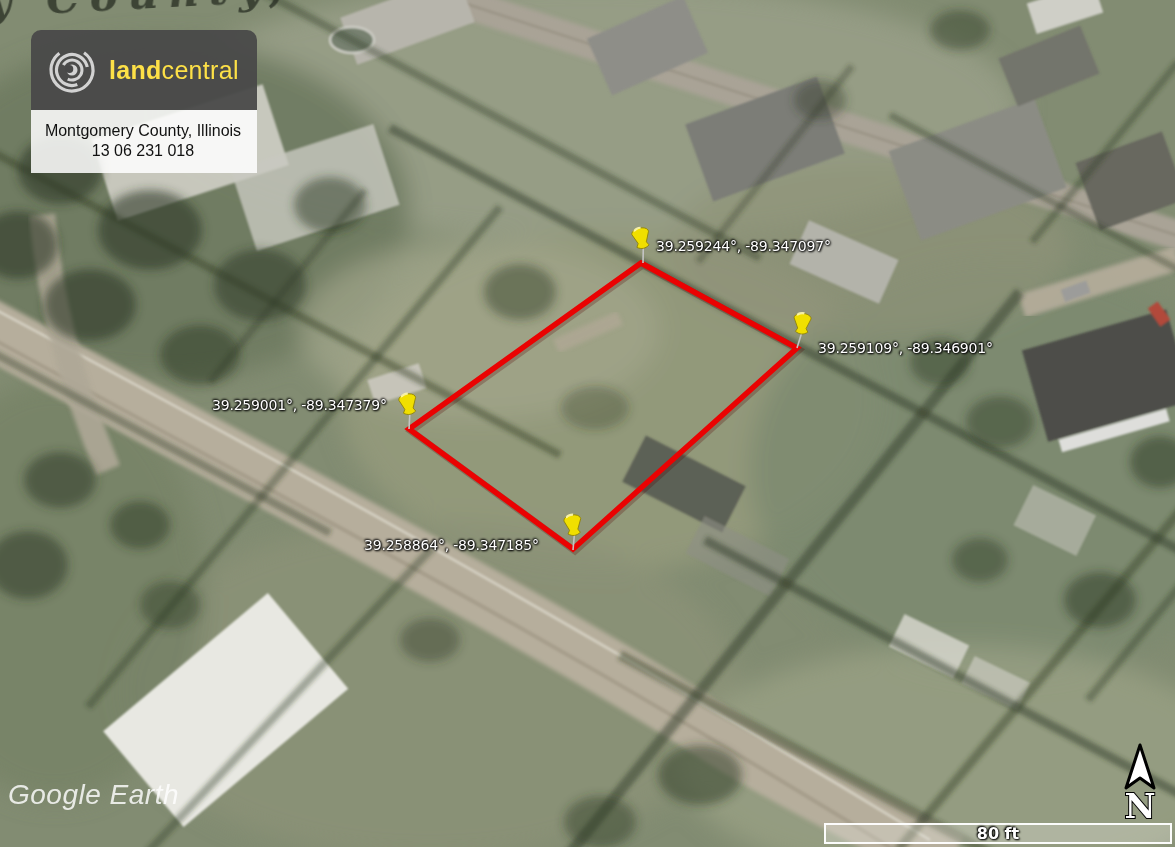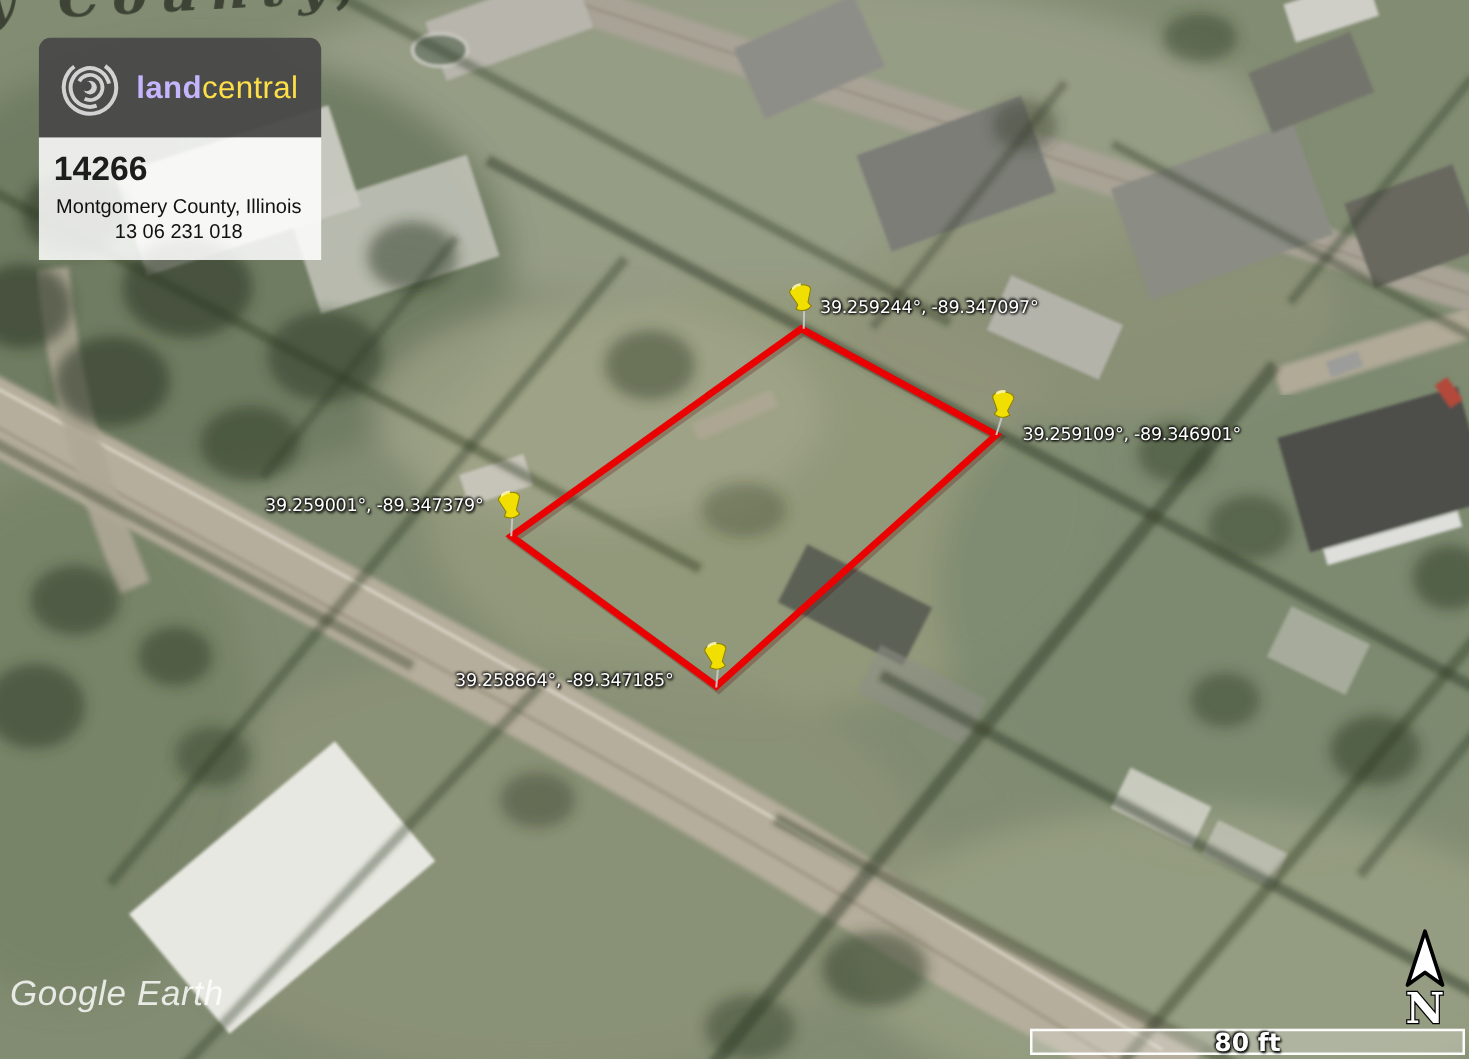--- a/index.html
+++ b/index.html
@@ -7,33 +7,33 @@
          font-family:"Liberation Sans",sans-serif;background:#828c72;}
   #stage svg.scene{position:absolute;left:0;top:0;}
   .coord-label{position:absolute;color:#ffffff;font-family:"DejaVu Sans",sans-serif;
     font-size:14px;letter-spacing:-0.2px;white-space:nowrap;
     text-shadow:0 0 2px #000,0 0 3px #000,1px 1px 2px rgba(0,0,0,.9),-1px -1px 2px rgba(0,0,0,.8);}
   
   .card{position:absolute;left:31px;top:30px;width:226px;}
   .card-header{background:rgba(72,72,72,.94);border-radius:10px 10px 0 0;height:80px;
     display:flex;align-items:center;padding-left:16px;box-sizing:border-box;gap:12px;}
   .wordmark{font-size:25px;color:#fff;letter-spacing:.3px;white-space:nowrap;}
-  .wordmark .bold{font-weight:bold;color:#c4b5fd;}
+  .wordmark .bold{font-weight:bold;color:#fde047;}
   .wordmark .light{font-weight:normal;color:#fde047;}
   .card-body{background:rgba(255,255,255,.86);padding:11px 14px 13px 12px;}
   .prop-id{font-size:27px;font-weight:bold;color:#1d1d1d;line-height:1.05;margin-bottom:7px;}
   .prop-line{font-size:16px;color:#111;line-height:1.22;text-align:center;}
   
   .watermark{position:absolute;left:8px;top:779px;font-size:28px;color:rgba(255,255,255,.82);
     letter-spacing:.5px;font-style:italic;}
   
   .scalebar{position:absolute;left:824px;top:823px;width:348px;height:21px;box-sizing:border-box;
     border:2px solid rgba(255,255,255,.95);background:rgba(225,225,218,.35);
     display:flex;align-items:center;justify-content:center;}
-  .scalebar span{color:#fff;font-size:20px;font-weight:bold;font-family:"DejaVu Sans",sans-serif;
+  .scalebar span{color:#fff;font-size:16px;font-weight:bold;font-family:"DejaVu Sans",sans-serif;
     text-shadow:0 0 2px #000,1px 1px 2px #000,-1px -1px 2px #000;line-height:1;}
   .compass{position:absolute;left:1112px;top:742px;}
 </style>
 </head>
 <body>
 
 <div id="stage">
 
   <svg class="scene" width="1175" height="847" viewBox="0 0 1175 847">
     <defs>
@@ -192,21 +192,20 @@
           <circle cx="25" cy="25" r="21" stroke-width="3.2" stroke-dasharray="105 27" transform="rotate(-55 25 25)"></circle>
           <circle cx="25" cy="25" r="15.5" stroke-width="3.2" stroke-dasharray="75 22" transform="rotate(70 25 25)"></circle>
           <circle cx="25" cy="25" r="10" stroke-width="3" stroke-dasharray="46 17" transform="rotate(-150 25 25)"></circle>
         </g>
         <circle cx="25" cy="25" r="5.5" fill="#d2d2d2"></circle>
         <circle cx="22.3" cy="24" r="4" fill="#484848"></circle>
       </svg>
       <div class="wordmark"><span class="bold">land</span><span class="light">central</span></div>
     </div>
     <div class="card-body">
-      <div class="prop-id">14266</div>
       <div class="prop-line">Montgomery County, Illinois</div>
       <div class="prop-line">13 06 231 018</div>
     </div>
   </div>
 
   <div class="watermark">Google Earth</div>
 
   <svg class="compass" width="56" height="82" viewBox="0 0 56 82">
     <polygon points="28,3 42,46 28,36 14,46" fill="#ffffff" stroke="#000000" stroke-width="3" stroke-linejoin="round"></polygon>
     <text x="28" y="76" text-anchor="middle" font-family="DejaVu Serif,serif" font-size="34" font-weight="bold" fill="#ffffff" stroke="#000000" stroke-width="2" paint-order="stroke">N</text>

